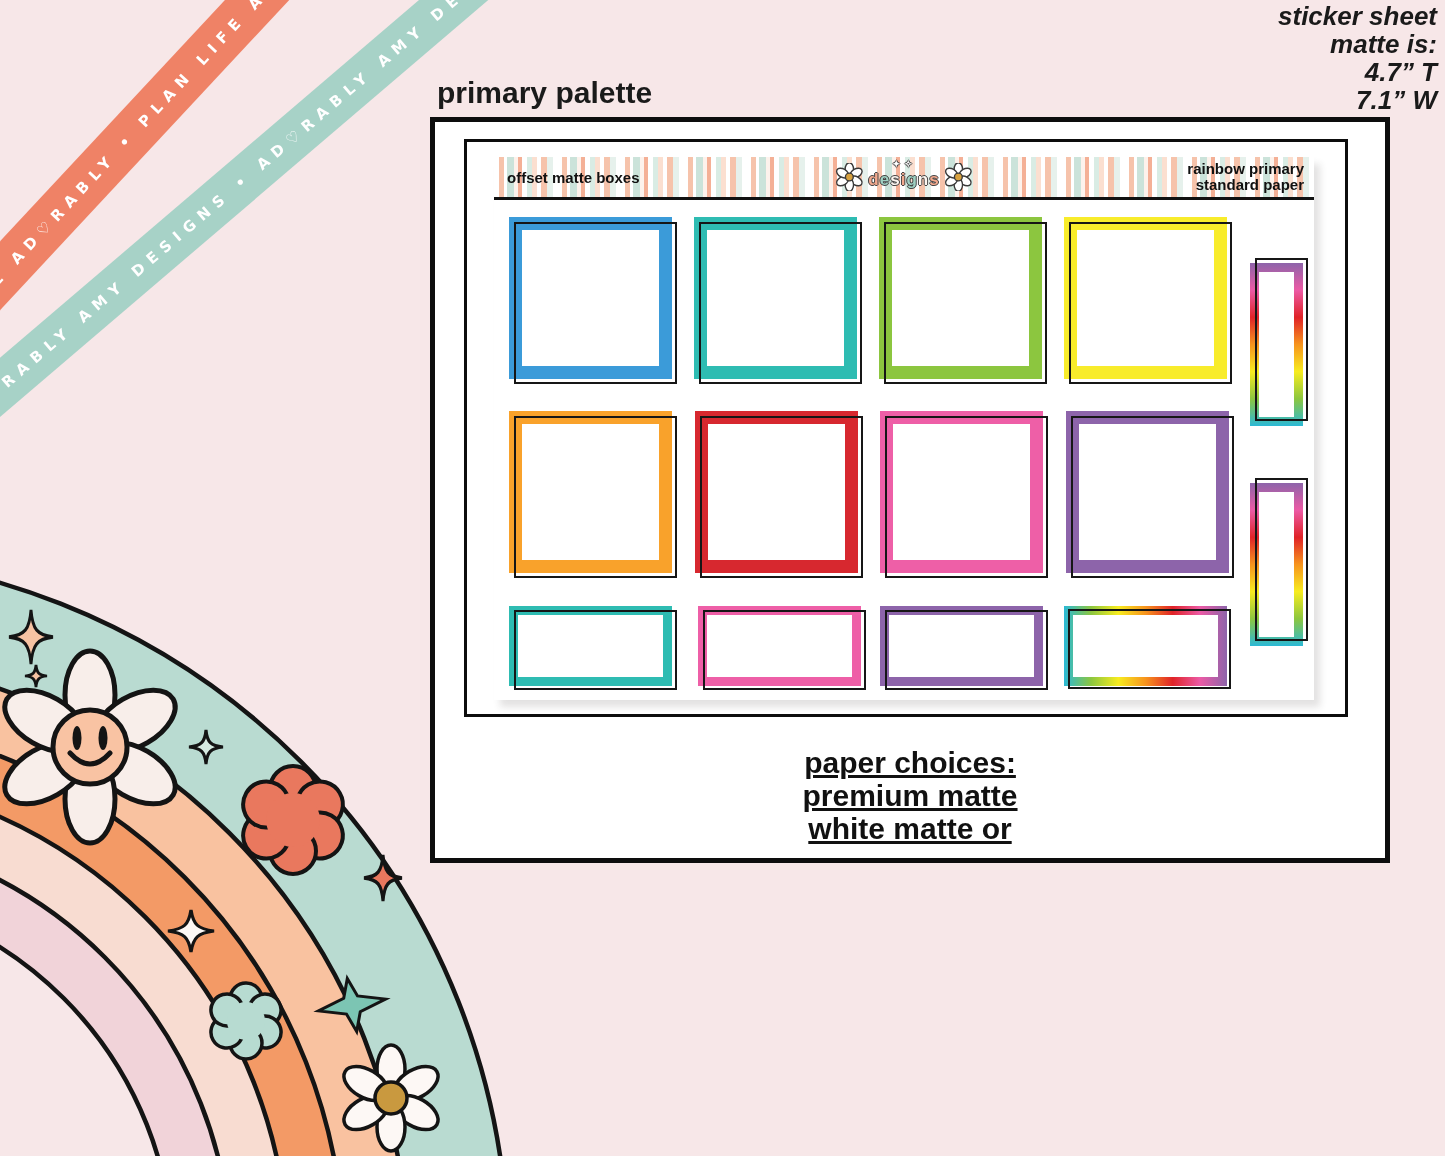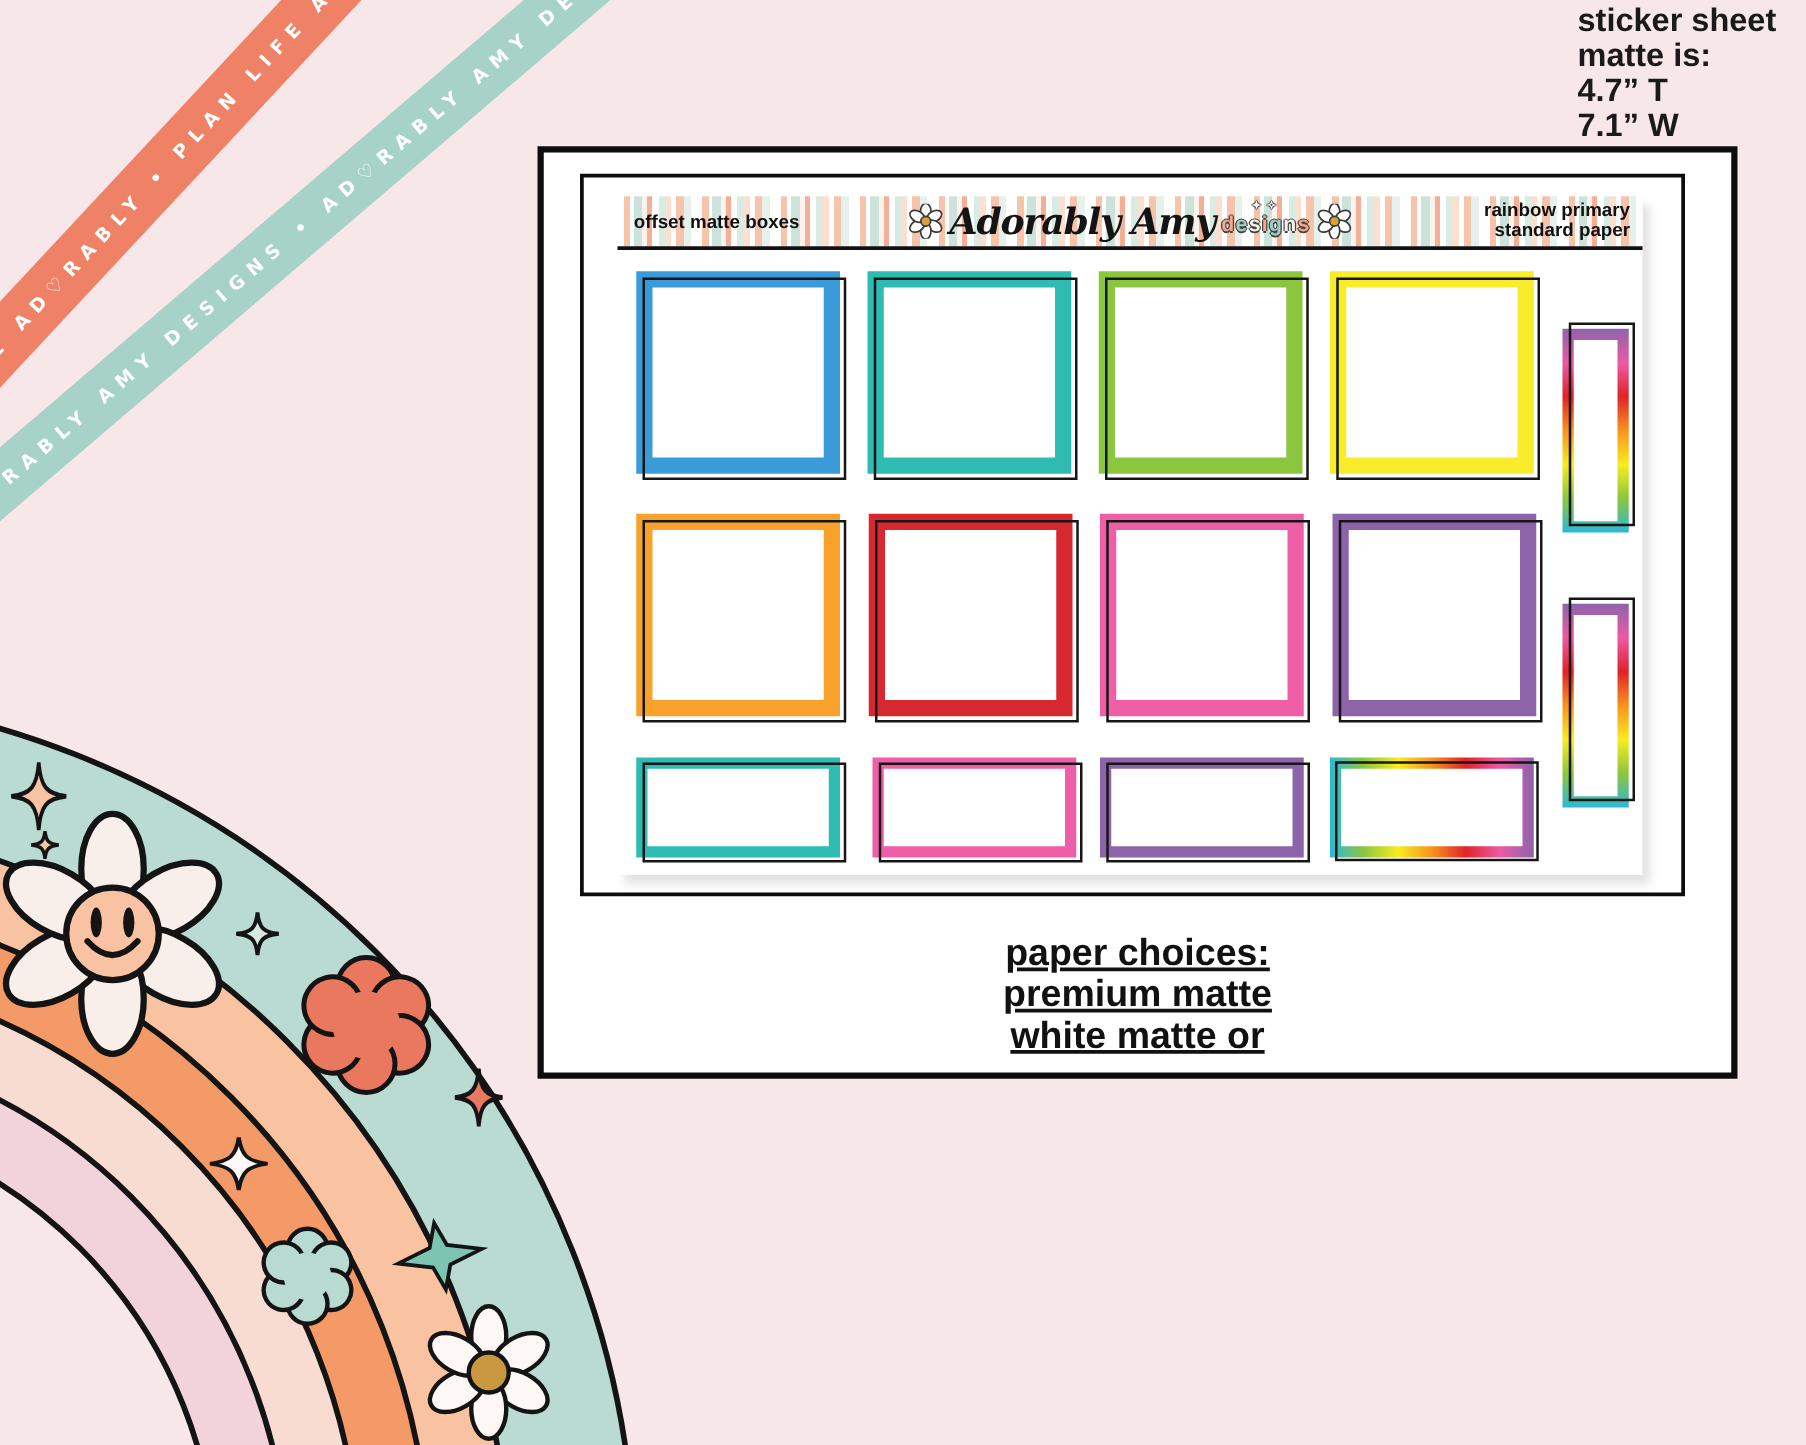--- a/index.html
+++ b/index.html
@@ -7,22 +7,22 @@
   #stage{position:relative;width:1445px;height:1156px;background:#f7e7e8;overflow:hidden;}
 
   
   .ribbon{position:absolute;display:flex;align-items:center;justify-content:center;
           white-space:nowrap;overflow:hidden;color:#fff;font-weight:bold;
           font-family:"DejaVu Sans",sans-serif;font-size:15px;letter-spacing:7px;}
   #ribbon-orange{width:840px;height:47px;left:-293px;top:116px;transform:rotate(-47deg);background:#ef8266;}
   #ribbon-teal{width:900px;height:45px;left:-196px;top:148px;transform:rotate(-40.5deg);background:#a7d2c7;}
 
   
-  #size-note{position:absolute;left:1262px;top:2px;width:175px;text-align:left;
-             font-size:26px;font-weight:bold;color:#1a1a1a;line-height:28px;}
+  #size-note{position:absolute;left:1262px;top:2px;width:175px;text-align:right;
+             font-size:26px;font-weight:bold;color:#1a1a1a;line-height:28px;font-style:italic;}
   #panel-label{position:absolute;left:437px;top:76px;font-size:30px;font-weight:bold;color:#1a1a1a;}
   #paper-note{position:absolute;left:430px;top:746px;width:960px;text-align:center;
               font-size:30px;font-weight:bold;color:#111;line-height:33px;text-decoration:underline;}
 
   
   #outer-box{position:absolute;left:430px;top:117px;width:950px;height:736px;
              border:5px solid #0d0d0d;background:#fff;}
   #inner-box{position:absolute;left:464px;top:139px;width:878px;height:572px;
              border:3px solid #0d0d0d;background:#fff;}
 
@@ -71,40 +71,40 @@
     <span>AD♡RABLY AMY DESIGNS • AD♡RABLY AMY DESIGNS •</span>
   </div>
 
   <div id="size-note">
     <div>sticker sheet</div>
     <div>matte is:</div>
     <div>4.7” T</div>
     <div>7.1” W</div>
   </div>
 
+  <div id="panel-label">primary palette</div>
 
   <div id="outer-box"></div>
   <div id="inner-box"></div>
 
   <div id="sheet">
     <div id="sheet-header">
       <div id="header-left">offset matte boxes</div>
       <div id="brand">
         <svg class="brand-daisy" width="28" height="28" viewBox="-50 -50 100 100">
           <g stroke="#3a3a3a" stroke-width="5">
             <ellipse cx="0" cy="-28" rx="15" ry="23" fill="#fff"></ellipse>
             <ellipse cx="0" cy="-28" rx="15" ry="23" fill="#fff" transform="rotate(60)"></ellipse>
             <ellipse cx="0" cy="-28" rx="15" ry="23" fill="#fff" transform="rotate(120)"></ellipse>
             <ellipse cx="0" cy="-28" rx="15" ry="23" fill="#fff" transform="rotate(180)"></ellipse>
             <ellipse cx="0" cy="-28" rx="15" ry="23" fill="#fff" transform="rotate(240)"></ellipse>
             <ellipse cx="0" cy="-28" rx="15" ry="23" fill="#fff" transform="rotate(300)"></ellipse>
             <circle cx="0" cy="0" r="14" fill="#d8a13e"></circle>
           </g>
         </svg>
-        <span class="brand-script">Adorably Amy</span>
         <span id="brand-sub"><span id="brand-sparkles">✦ ✧</span><span style="color: rgb(242, 169, 142);">d</span><span style="color: rgb(159, 208, 194);">e</span><span style="color: rgb(253, 246, 240);">s</span><span style="color: rgb(242, 169, 142);">i</span><span style="color: rgb(159, 208, 194);">g</span><span style="color: rgb(253, 246, 240);">n</span><span style="color: rgb(242, 169, 142);">s</span></span>
         <svg class="brand-daisy" width="28" height="28" viewBox="-50 -50 100 100">
           <g stroke="#3a3a3a" stroke-width="5">
             <ellipse cx="0" cy="-28" rx="15" ry="23" fill="#fff"></ellipse>
             <ellipse cx="0" cy="-28" rx="15" ry="23" fill="#fff" transform="rotate(60)"></ellipse>
             <ellipse cx="0" cy="-28" rx="15" ry="23" fill="#fff" transform="rotate(120)"></ellipse>
             <ellipse cx="0" cy="-28" rx="15" ry="23" fill="#fff" transform="rotate(180)"></ellipse>
             <ellipse cx="0" cy="-28" rx="15" ry="23" fill="#fff" transform="rotate(240)"></ellipse>
             <ellipse cx="0" cy="-28" rx="15" ry="23" fill="#fff" transform="rotate(300)"></ellipse>
             <circle cx="0" cy="0" r="14" fill="#d8a13e"></circle>

